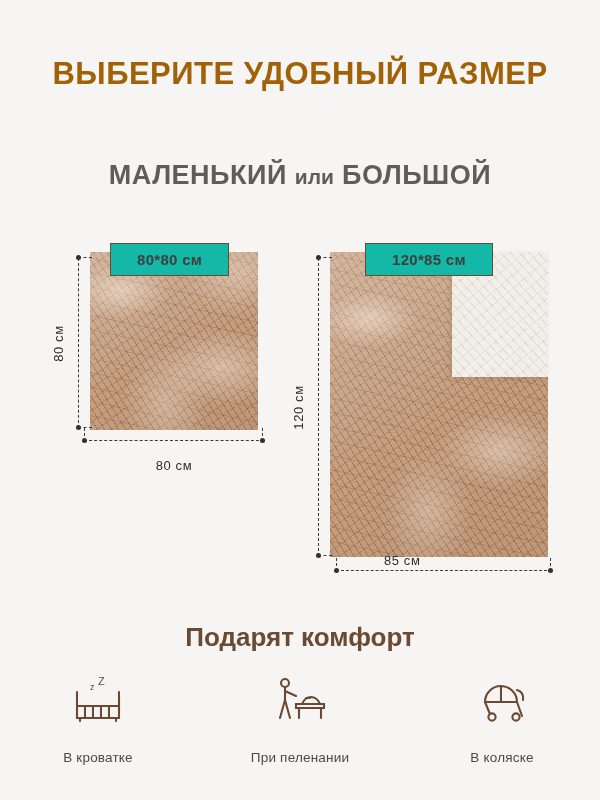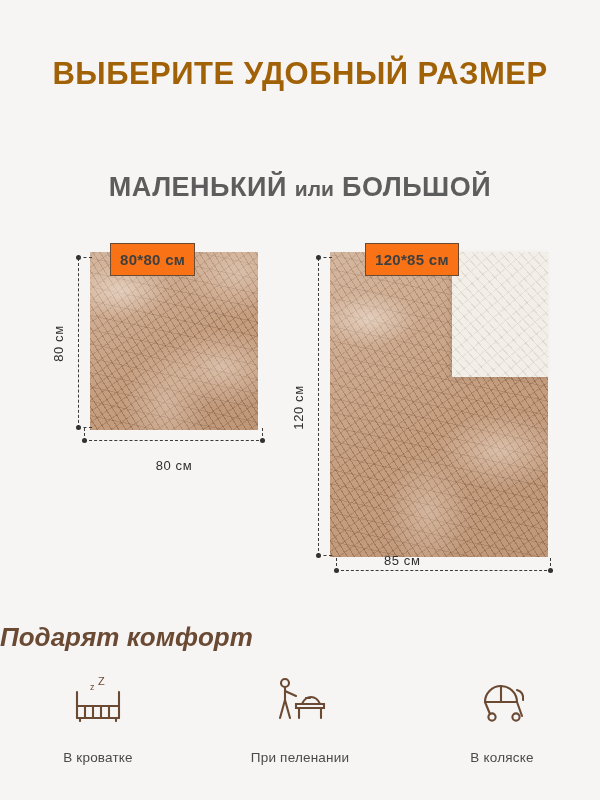--- a/index.html
+++ b/index.html
@@ -22,21 +22,21 @@
     text-align: center;
     font-size: 31px;
     font-weight: bold;
     letter-spacing: 0.5px;
     line-height: 1.25;
     color: #a16207;
     text-transform: uppercase;
   }
   .subtitle {
     position: absolute;
-    top: 172px; left: 0; width: 600px;
+    top: 160px; left: 0; width: 600px;
     text-align: center;
     font-size: 27px;
     font-weight: bold;
     color: #5d5d5d;
     letter-spacing: 0.5px;
   }
   .subtitle .conj {
     font-size: 21px;
     font-weight: bold;
     color: #5d5d5d;
@@ -92,26 +92,26 @@
     content: "";
     position: absolute; inset: 0;
     background:
       repeating-linear-gradient(48deg, rgba(150,130,110,0.18) 0 1px, rgba(255,255,255,0) 1px 7px),
       repeating-linear-gradient(-40deg, rgba(160,140,120,0.13) 0 1px, rgba(255,255,255,0) 1px 10px);
   }
 
   
   .chip {
     position: absolute;
-    background: #f97316;
+    background: #14b8a6;
     border: 1.6px solid #6b4a33;
     color: #3f3f3f;
     font-weight: bold;
     font-size: 15px;
-    padding: 7px 9px;
+    padding: 7px 26px;
     white-space: nowrap;
     letter-spacing: 0.3px;
   }
   .chip-small { left: 110px; top: 243px; }
   .chip-large { left: 365px; top: 243px; }
 
   
   .dim-line {
     position: absolute;
     border-color: #3a3a3a;
@@ -139,25 +139,24 @@
   }
   .rot {
     transform: rotate(-90deg);
     transform-origin: center center;
   }
 
   
   .bottom-title {
     position: absolute;
     top: 622px; left: 0; width: 600px;
-    text-align: left;
+    text-align: center;
     font-size: 26px;
     font-weight: bold;
     color: #6b4a33;
-    font-style: italic;
   }
   .features {
     position: absolute;
     top: 672px; left: 0; width: 600px;
     display: flex;
     justify-content: center;
     gap: 62px;
   }
   .feature {
     width: 140px;

